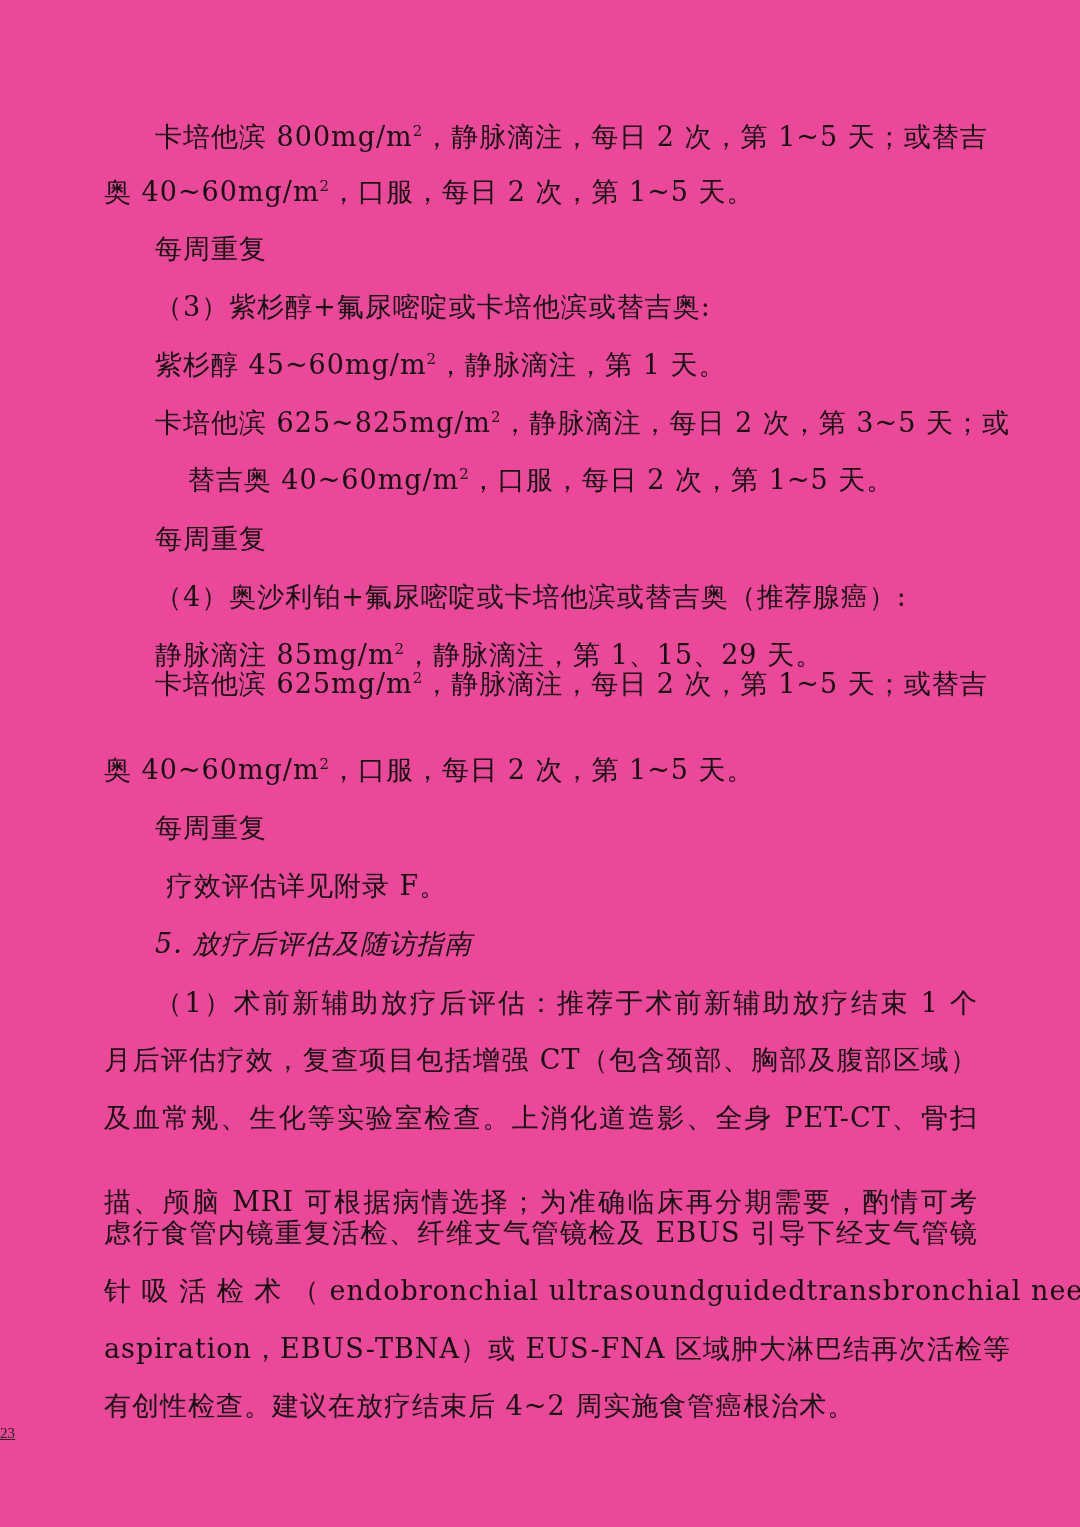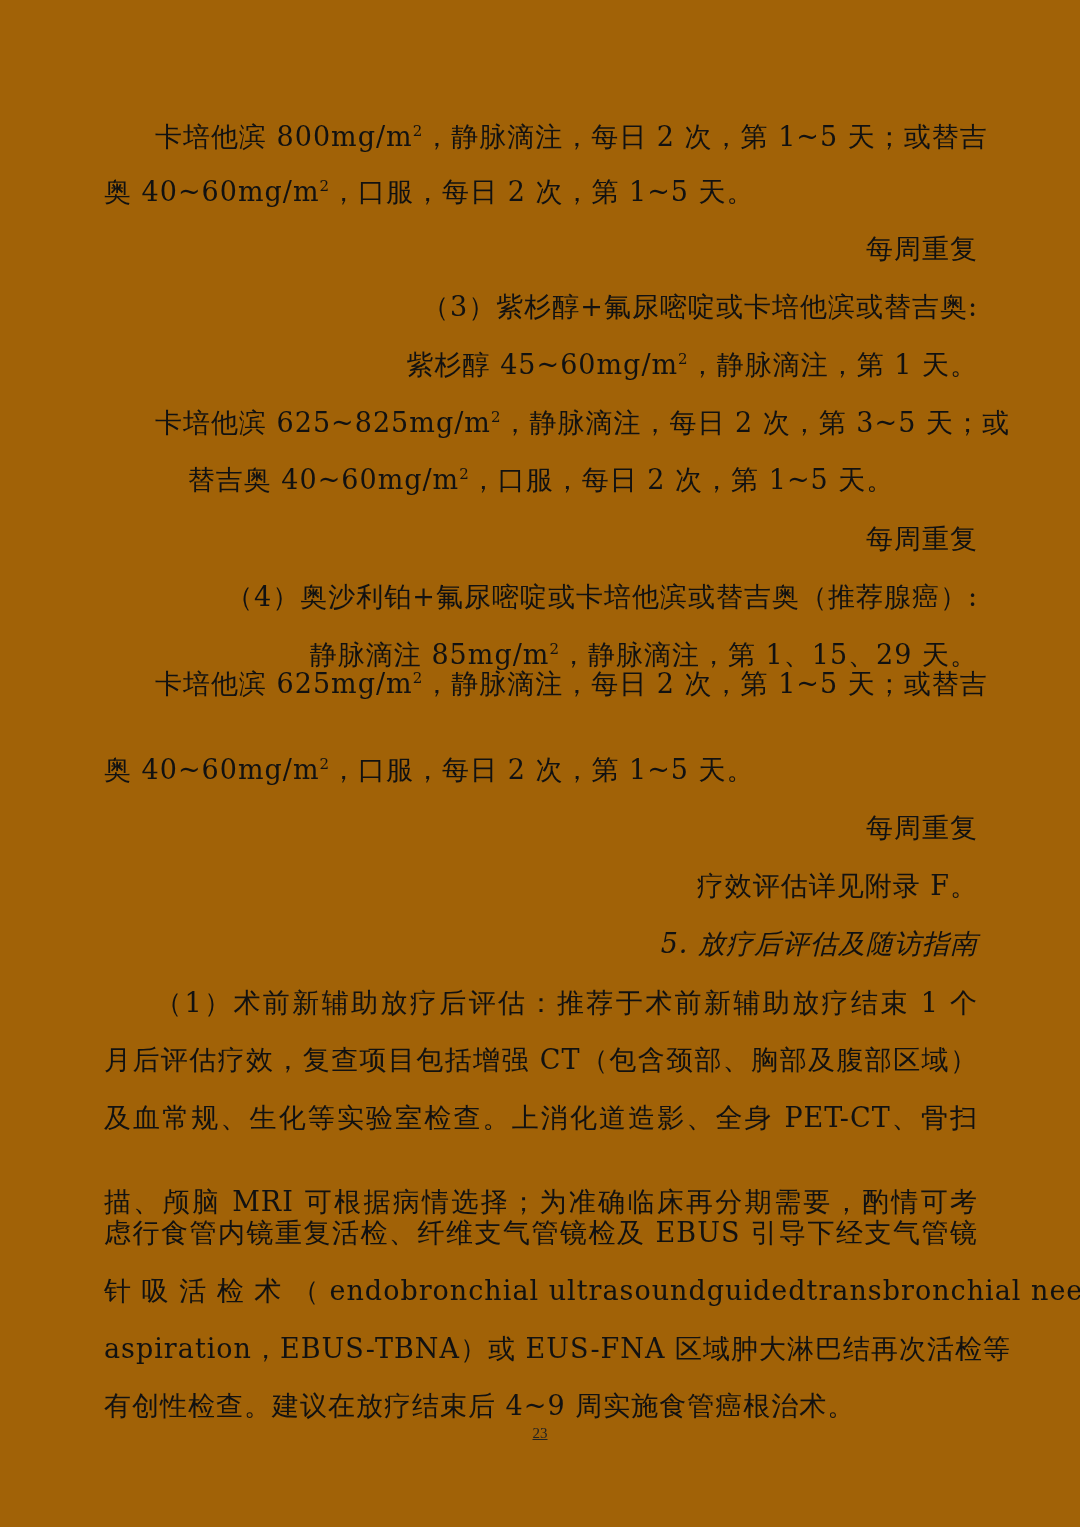--- a/index.html
+++ b/index.html
@@ -1,49 +1,49 @@
 <!DOCTYPE html>
 <html><head>
 <meta charset="utf-8">
 <style>
   html, body { margin: 0; padding: 0; background: #ffffff; }
   body { width: 1080px; height: 1527px; position: relative; overflow: hidden;
          font-family: "DejaVu Serif", "Liberation Serif", serif; color: #111111; }
-  .page { position: absolute; left: 0; top: 0; width: 1080px; height: 1527px; background: #a16207; }
+  .page { position: absolute; left: 0; top: 0; width: 1080px; height: 1527px; background: #ec4899; }
   .line { position: absolute; left: 104px; width: 874px; font-size: 27px; line-height: 40px;
           white-space: nowrap; letter-spacing: 1px; }
-  .indent { left: 155px; width: 823px; text-align: right; }
+  .indent { left: 155px; width: 823px; }
   .just { text-align: justify; text-align-last: justify; }
   sup { font-size: 15px; vertical-align: 10px; line-height: 0; }
-  .pagenum { position: absolute; top: 1425px; left: 0; width: 1080px; text-align: center;
+  .pagenum { position: absolute; top: 1425px; left: 0; width: 1080px; 
              font-size: 15px; color: #222; font-family: "Liberation Serif", serif; text-decoration: underline; }
 </style>
 </head>
 <body>
 
 <div class="page">
   <div id="lines">
       <div class="line indent just" style="top: 117px;"><span>卡培他滨 800mg/m</span><sup>2</sup><span>，静脉滴注，每日 2 次，第 1~5 天；或替吉</span></div>
       <div class="line" style="top: 172px;"><span>奥 40~60mg/m</span><sup>2</sup><span>，口服，每日 2 次，第 1~5 天。</span></div>
       <div class="line indent" style="top: 229px;"><span>每周重复</span></div>
       <div class="line indent" style="top: 287px;"><span>（3）紫杉醇+氟尿嘧啶或卡培他滨或替吉奥:</span></div>
       <div class="line indent" style="top: 345px;"><span>紫杉醇 45~60mg/m</span><sup>2</sup><span>，静脉滴注，第 1 天。</span></div>
       <div class="line indent just" style="top: 403px;"><span>卡培他滨 625~825mg/m</span><sup>2</sup><span>，静脉滴注，每日 2 次，第 3~5 天；或</span></div>
       <div class="line" style="top: 460px; text-align: center;"><span>替吉奥 40~60mg/m</span><sup>2</sup><span>，口服，每日 2 次，第 1~5 天。</span></div>
       <div class="line indent" style="top: 519px;"><span>每周重复</span></div>
       <div class="line indent" style="top: 577px;"><span>（4）奥沙利铂+氟尿嘧啶或卡培他滨或替吉奥（推荐腺癌）:</span></div>
       <div class="line indent" style="top: 635px;"><span>静脉滴注 85mg/m</span><sup>2</sup><span>，静脉滴注，第 1、15、29 天。</span></div>
       <div class="line indent just" style="top: 664px;"><span>卡培他滨 625mg/m</span><sup>2</sup><span>，静脉滴注，每日 2 次，第 1~5 天；或替吉</span></div>
       <div class="line" style="top: 750px;"><span>奥 40~60mg/m</span><sup>2</sup><span>，口服，每日 2 次，第 1~5 天。</span></div>
       <div class="line indent" style="top: 808px;"><span>每周重复</span></div>
-      <div class="line indent" style="top: 866px;"><span>疗效评估详见附录 F。</span></div>
+      <div class="line indent" style="top: 866px; margin-left: 11px;"><span>疗效评估详见附录 F。</span></div>
       <div class="line indent" style="top: 924px; font-style: italic;"><span>5. 放疗后评估及随访指南</span></div>
       <div class="line indent just" style="top: 983px;"><span>（1）术前新辅助放疗后评估：推荐于术前新辅助放疗结束 1 个</span></div>
       <div class="line just" style="top: 1040px;"><span>月后评估疗效，复查项目包括增强 CT（包含颈部、胸部及腹部区域）</span></div>
       <div class="line just" style="top: 1098px;"><span>及血常规、生化等实验室检查。上消化道造影、全身 PET-CT、骨扫</span></div>
       <div class="line just" style="top: 1156px; margin-top: 26px;"><span>描、颅脑 MRI 可根据病情选择；为准确临床再分期需要，酌情可考</span></div>
       <div class="line just" style="top: 1213px;"><span>虑行食管内镜重复活检、纤维支气管镜检及 EBUS 引导下经支气管镜</span></div>
       <div class="line just" style="top: 1271px;"><span>针 吸 活 检 术 （ endobronchial ultrasoundguidedtransbronchial needle</span></div>
       <div class="line just" style="top: 1329px;"><span>aspiration，EBUS-TBNA）或 EUS-FNA 区域肿大淋巴结再次活检等</span></div>
-      <div class="line" style="top: 1386px;"><span>有创性检查。建议在放疗结束后 4~9 周实施食管癌根治术。</span></div>
+      <div class="line" style="top: 1386px;"><span>有创性检查。建议在放疗结束后 4~2 周实施食管癌根治术。</span></div>
     </div>
   <div class="pagenum">23</div>
 </div>
 
 </body></html>

